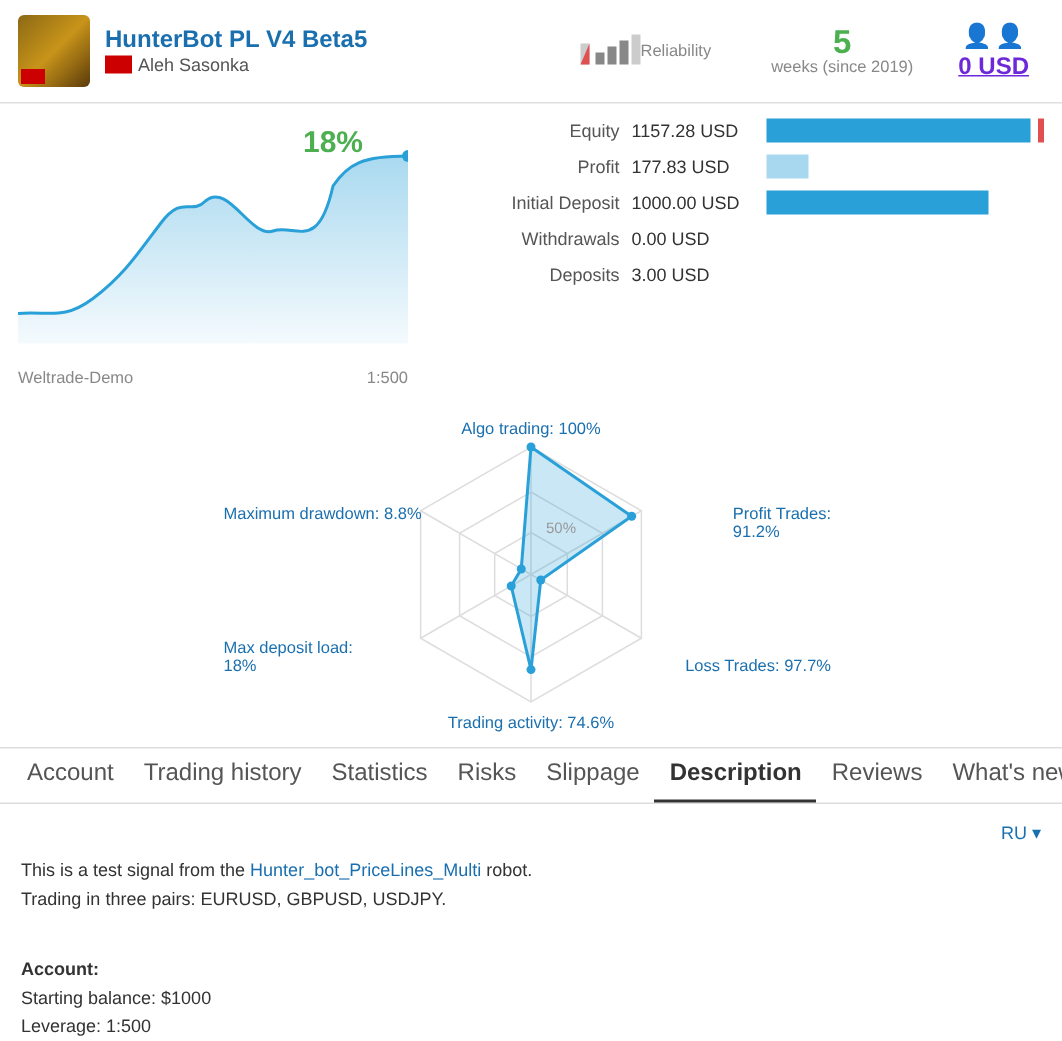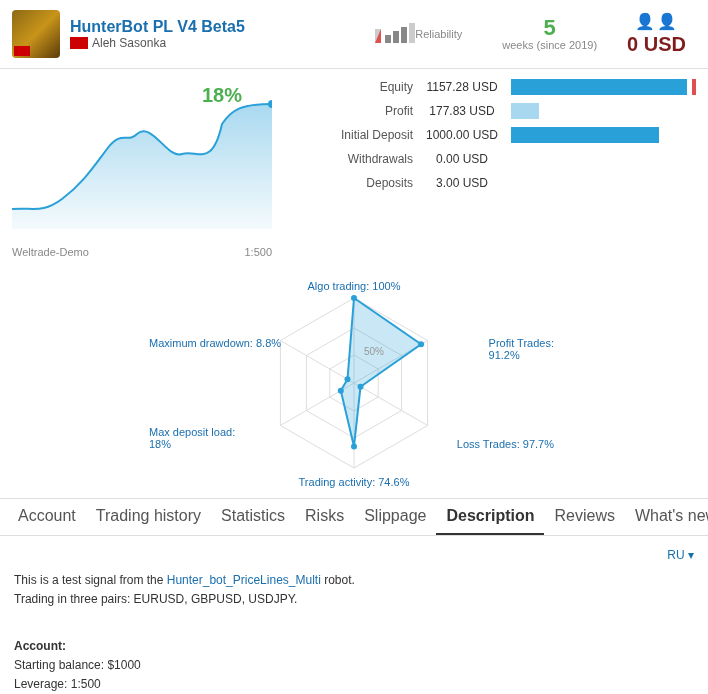--- a/index.html
+++ b/index.html
@@ -21,33 +21,33 @@
     .bar.arrow { width: 0; height: 0; border-left: 6px solid transparent; border-right: 0; border-bottom: 14px solid #e05050; margin-right: 2px; }
     .reliability-label { font-size: 11px; color: #888; }
 
     .weeks-block { display: flex; flex-direction: column; align-items: center; margin: 0 20px; }
     .weeks-num { font-size: 22px; font-weight: bold; color: #4caf50; line-height: 1; }
     .weeks-label { font-size: 11px; color: #888; }
 
     .followers-block { display: flex; flex-direction: column; align-items: center; margin: 0 10px; }
     .followers-icons { display: flex; gap: 2px; margin-bottom: 2px; }
     .person-icon { font-size: 16px; color: #bbb; }
-    .followers-count { font-size: 20px; font-weight: bold; color: #7f1d1d; }
+    .followers-count { font-size: 16px; font-weight: bold; color: #6d28d9; text-decoration: underline; }
 
     .main-content { display: flex; padding: 10px 12px; }
 
     .chart-area { width: 260px; flex-shrink: 0; position: relative; }
     .chart-percent { position: absolute; top: 5px; right: 30px; font-size: 20px; font-weight: bold; color: #4caf50; }
     .chart-svg { width: 260px; height: 160px; }
     .chart-footer { display: flex; justify-content: space-between; font-size: 11px; color: #888; margin-top: 4px; }
 
     .stats-area { flex: 1; padding-left: 29px; }
     .stat-row { display: flex; align-items: center; margin-bottom: 8px; }
     .stat-label { width: 120px; text-align: right; font-size: 12px; color: #555; padding-right: 8px; }
-    .stat-value { width: 90px; text-align: center; font-size: 12px; color: #333; padding-right: 8px; }
+    .stat-value { width: 90px; text-align: left; font-size: 12px; color: #333; padding-right: 8px; }
     .stat-bar-container { flex: 1; height: 16px; position: relative; }
     .stat-bar { height: 100%; background: #29a0d8; }
     .stat-bar.equity-bar { background: #29a0d8; }
     .stat-bar.profit-bar { background: #a8d8f0; }
     .stat-bar.deposit-bar { background: #29a0d8; }
     .stat-bar-end { position: absolute; right: 0; top: 0; width: 4px; height: 100%; background: #e05050; }
 
     .radar-section { padding: 10px 12px 5px; display: flex; justify-content: center; }
     .radar-container { position: relative; width: 420px; height: 200px; }
 

